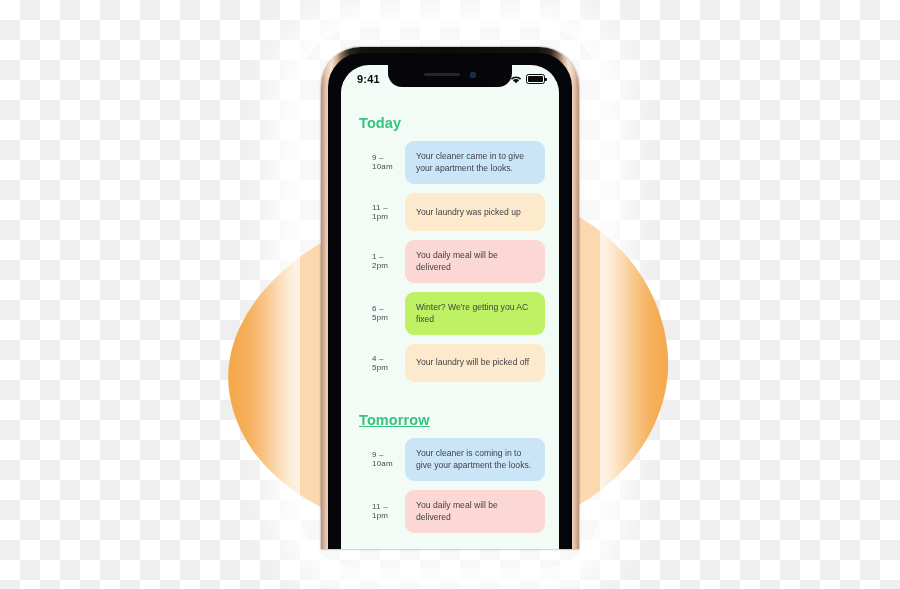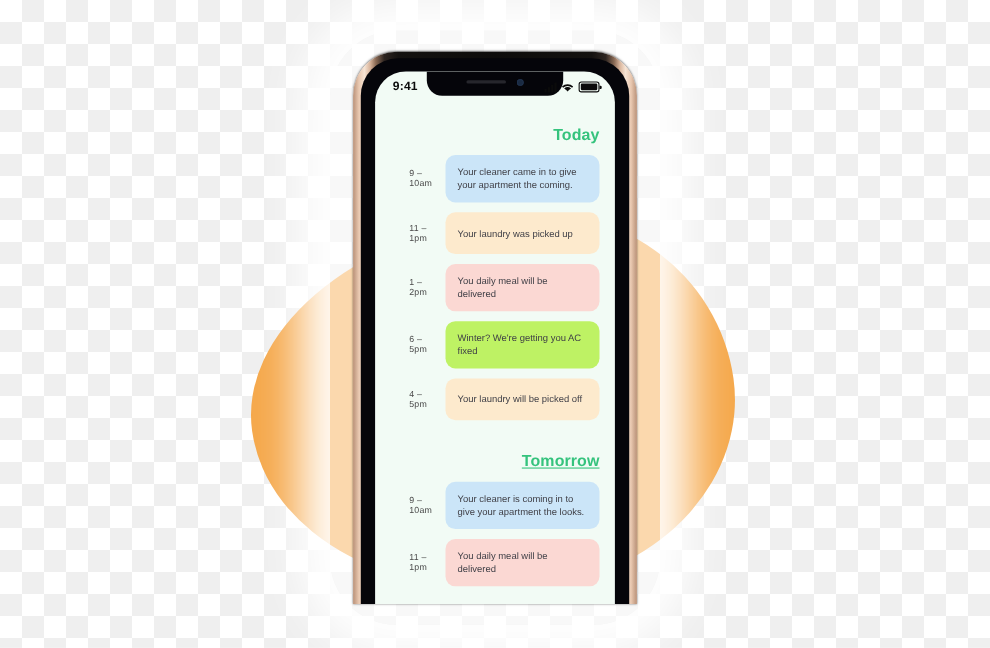--- a/index.html
+++ b/index.html
@@ -191,21 +191,20 @@
   
   .content {
     padding: 10px 14px 0 12px;
   }
   .section-title {
     font-size: 14.5px;
     font-weight: bold;
     color: #35c37d;
     margin: 14px 0 10px 6px;
     letter-spacing: 0.1px;
-    text-align: right;
   }
   .section-title.tomorrow { margin-top: 30px; text-decoration: underline; }
 
   .event-row {
     display: flex;
     align-items: center;
     margin-bottom: 9px;
   }
   .event-time {
     width: 52px;
@@ -272,21 +271,21 @@
           </div>
         </div>
       </div>
 
       <div class="content">
 
         <div class="section-title">Today</div>
 
         <div class="event-row">
           <div class="event-time">9 – 10am</div>
-          <div class="event-card c-blue two-line">Your cleaner came in to give your apartment the coming.</div>
+          <div class="event-card c-blue two-line">Your cleaner came in to give your apartment the looks.</div>
         </div>
 
         <div class="event-row">
           <div class="event-time">11 – 1pm</div>
           <div class="event-card c-peach">Your laundry was picked up</div>
         </div>
 
         <div class="event-row">
           <div class="event-time">1 – 2pm</div>
           <div class="event-card c-pink">You daily meal will be delivered</div>

